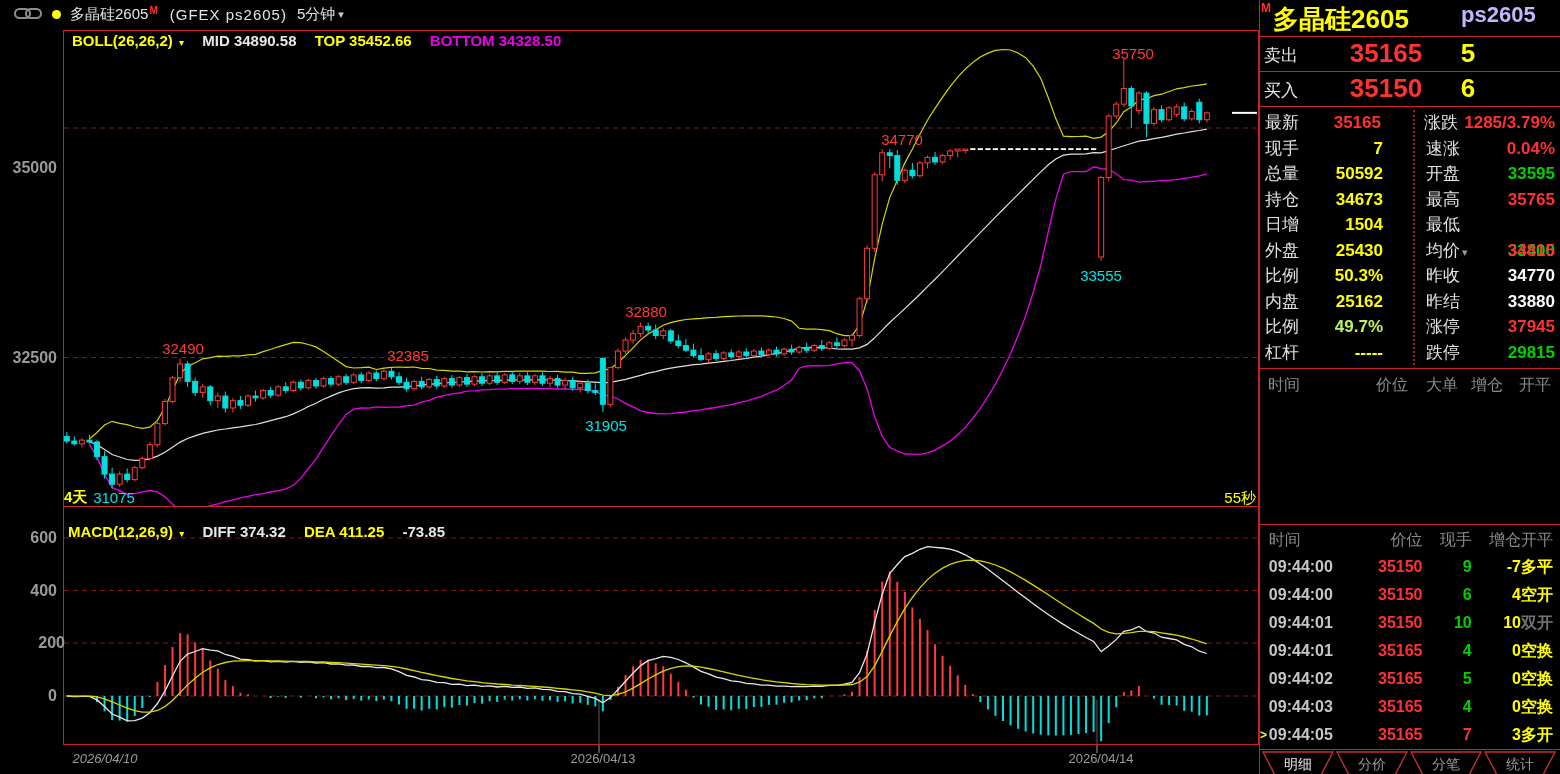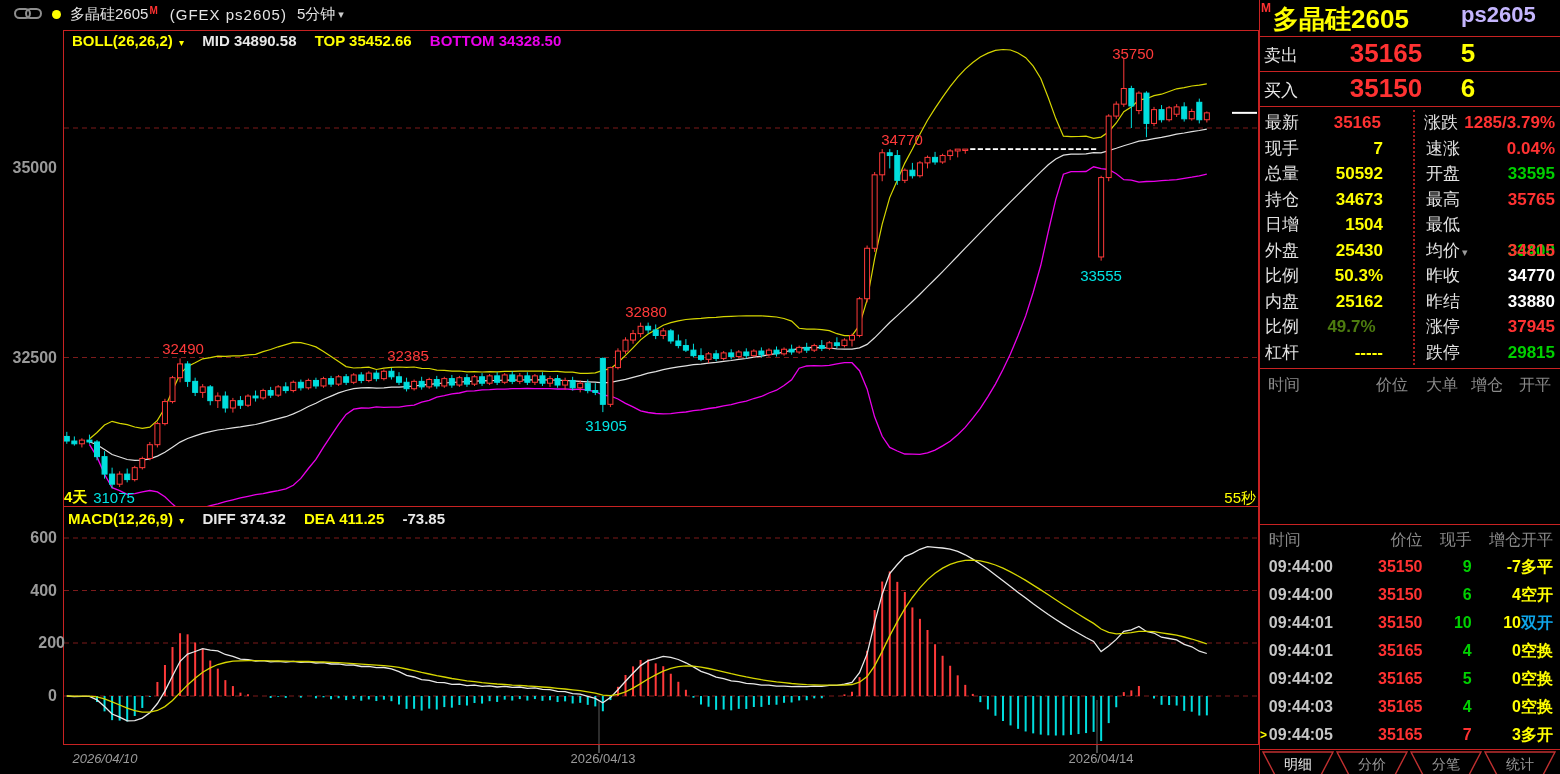--- a/index.html
+++ b/index.html
@@ -550,21 +550,21 @@
     </svg>
 
   <div class="ind-row" style="left:72px;top:32px;">
     <span style="color:#ffff00;margin-right:2px;">BOLL(26,26,2)</span>
     <span style="color:#ffff00;font-size:10px;">▾</span>
     <span style="color:#e8e8e8;">MID 34890.58</span>
     <span style="color:#ffff00;">TOP 35452.66</span>
     <span style="color:#ea00ea;">BOTTOM 34328.50</span>
   </div>
 
-  <div class="ind-row" style="left:68px;top:510px;">
+  <div class="ind-row" style="left:68px;top:523px;">
     <span style="color:#ffff00;margin-right:2px;">MACD(12,26,9)</span>
     <span style="color:#ffff00;font-size:10px;">▾</span>
     <span style="color:#e8e8e8;">DIFF 374.32</span>
     <span style="color:#ffff00;">DEA 411.25</span>
     <span style="color:#e8e8e8;">-73.85</span>
   </div>
 
   <div class="corner-tool">4天</div>
   <div class="countdown">55秒</div>
 
@@ -647,21 +647,21 @@
           <span class="qrv" style="color: rgb(255, 255, 255);">34770</span>
         </div>
         <div class="qrow">
           <span class="ql">内盘</span>
           <span class="qlv" style="color: rgb(255, 255, 0);">25162</span>
           <span class="qr">昨结</span>
           <span class="qrv" style="color: rgb(255, 255, 255);">33880</span>
         </div>
         <div class="qrow">
           <span class="ql">比例</span>
-          <span class="qlv" style="color: #4d7c0f; text-align: center;">49.7%</span>
+          <span class="qlv" style="color: #bef264;">49.7%</span>
           <span class="qr">涨停</span>
           <span class="qrv" style="color: rgb(255, 50, 50);">37945</span>
         </div>
         <div class="qrow">
           <span class="ql">杠杆</span>
           <span class="qlv" style="color: rgb(255, 255, 0);">-----</span>
           <span class="qr">跌停</span>
           <span class="qrv" style="color: rgb(0, 208, 0);">29815</span>
         </div>
       </div>
@@ -700,21 +700,21 @@
           <span class="tvol" style="color: rgb(0, 208, 0);">6</span>
           <span class="tdelta" style="color: rgb(255, 255, 0);">4</span>
           <span class="tside" style="color: rgb(255, 255, 0);">空开</span>
         </div>
         <div class="trow">
           <span class="tmark"></span>
           <span class="ttime">09:44:01</span>
           <span class="tprice" style="color: rgb(255, 50, 50);">35150</span>
           <span class="tvol" style="color: rgb(0, 208, 0);">10</span>
           <span class="tdelta" style="color: rgb(255, 255, 0);">10</span>
-          <span class="tside" style="color: #0ea5e9; font-family: Liberation Serif, serif;">双开</span>
+          <span class="tside" style="color: #737373; font-family: Liberation Serif, serif;">双开</span>
         </div>
         <div class="trow">
           <span class="tmark"></span>
           <span class="ttime">09:44:01</span>
           <span class="tprice" style="color: rgb(255, 50, 50);">35165</span>
           <span class="tvol" style="color: rgb(0, 208, 0);">4</span>
           <span class="tdelta" style="color: rgb(255, 255, 0);">0</span>
           <span class="tside" style="color: rgb(255, 255, 0);">空换</span>
         </div>
         <div class="trow">

